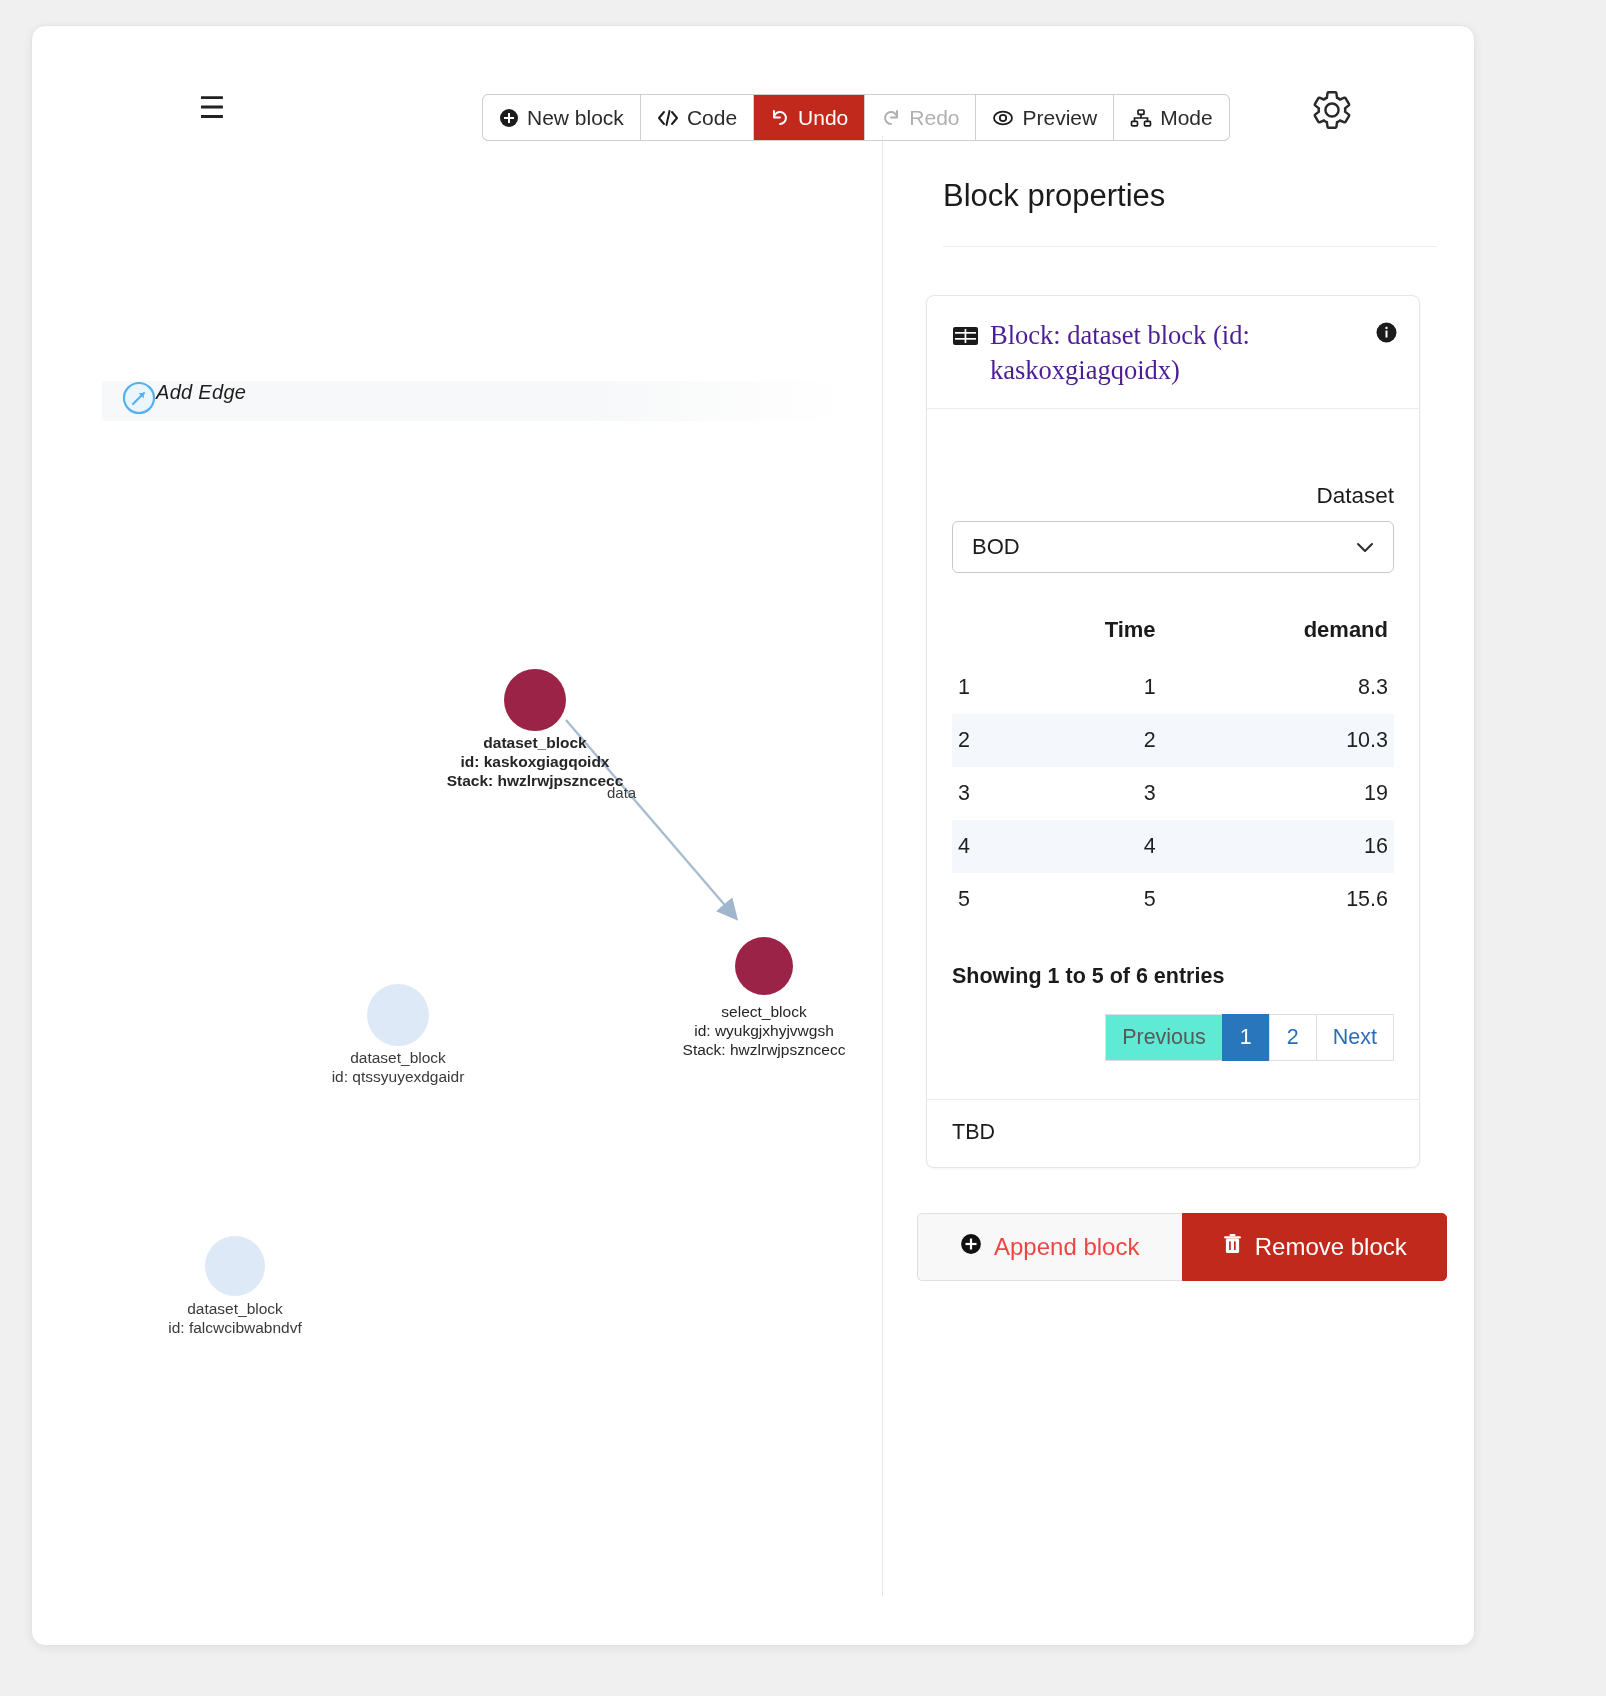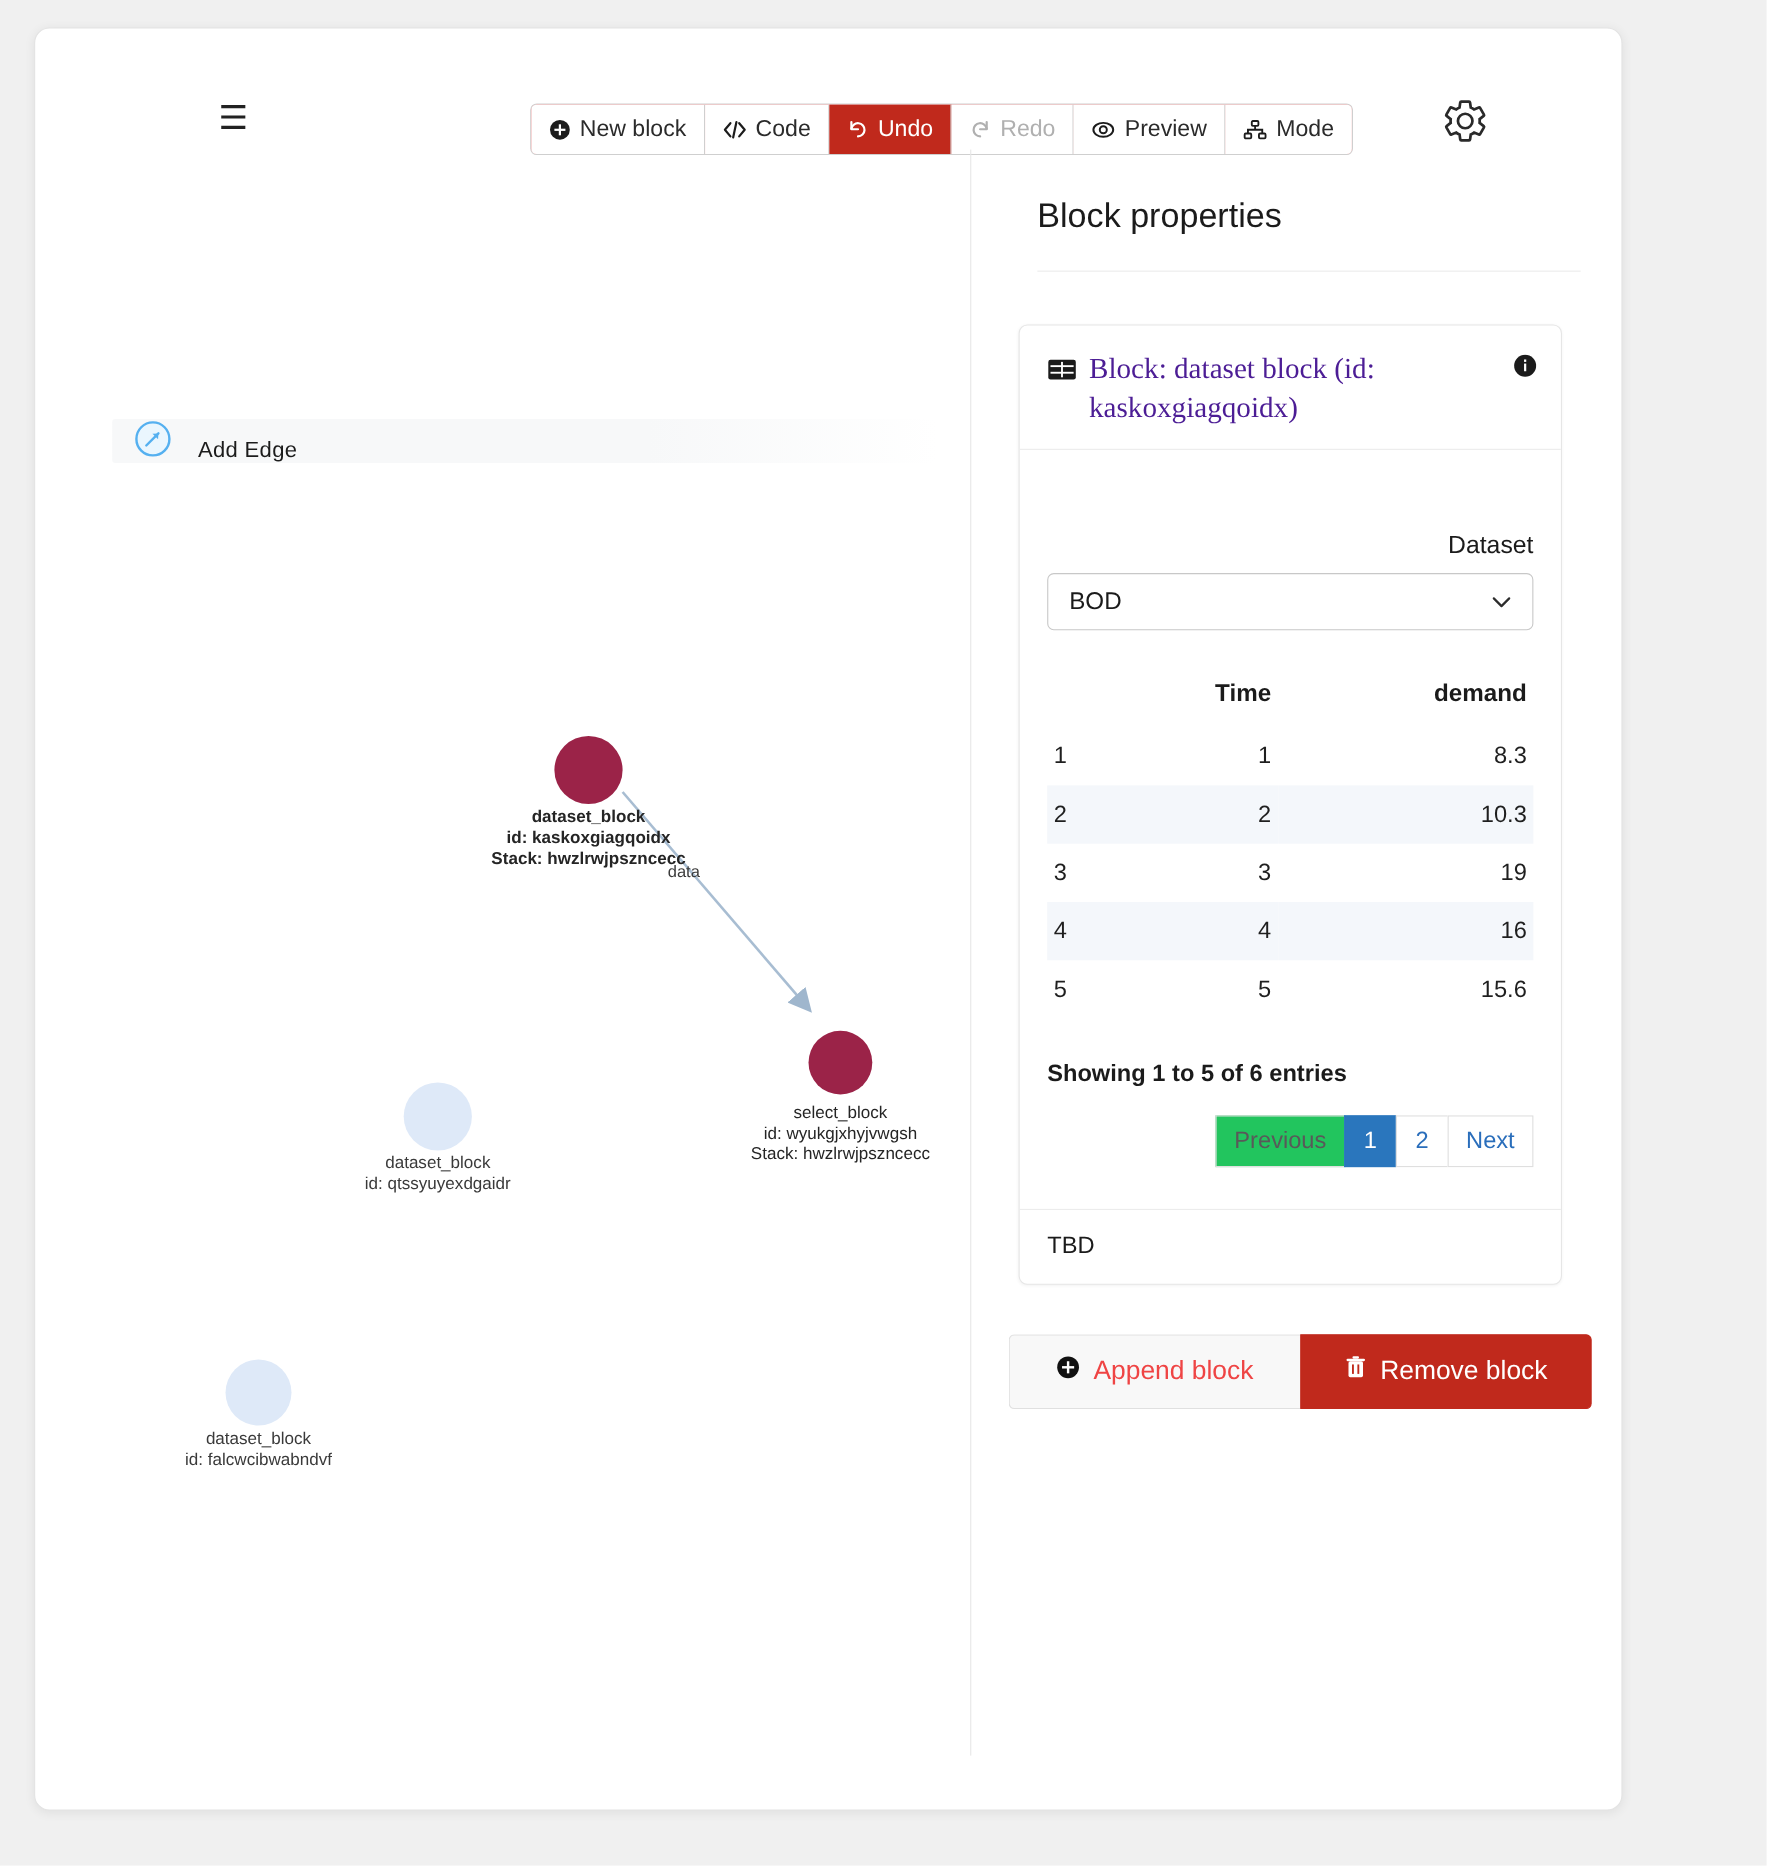--- a/index.html
+++ b/index.html
@@ -73,24 +73,25 @@
   #canvas {
     position:absolute; left:0; top:0;
     width:880px; height:1460px;
     overflow:hidden;
   }
   #add-edge-bar {
     position:absolute; left:70px; top:245px;
     width:750px; height:40px;
     background:linear-gradient(to right,#f7f8f9 0%, #f7f8f9 65%, #ffffff 100%);
     border-radius:3px;
-    display:flex; align-items:flex-end;
+    display:flex; align-items:flex-start;
     padding-left:20px;
-    gap:24px;
-    cursor:pointer;
+    gap:0;
+    cursor:pointer;
+    font-style:italic;
   }
   #add-edge-bar .label { font-size:20px; color:#1c1c1c; letter-spacing:0.3px; }
 
   .node {
     position:absolute;
     border-radius:50%;
   }
   .node.selected { background:#9b2348; }
   .node.idle { background:#dee9f8; }
   .node-label {
@@ -216,21 +217,21 @@
     display:flex; align-items:center; justify-content:center;
     padding:0 16px;
     font-size:21.5px;
     border:1px solid #dfdfdf;
     border-right:none;
     background:#fff;
     color:#2a6ebb;
     cursor:pointer;
   }
   #pager .pg:last-child { border-right:1px solid #dfdfdf; }
-  #pager .pg.muted { background:#22c55e; color:#595959; }
+  #pager .pg.muted { background:#5eead4; color:#595959; }
   #pager .pg.cur { background:#2a76bd; color:#fff; border-color:#2a76bd; }
 
   #card-foot {
     border-top:1px solid #ececec;
     padding:20px 25px 22px 25px;
     font-size:21.5px;
     color:#1b1b1b;
   }
 
   #toggle-row {

